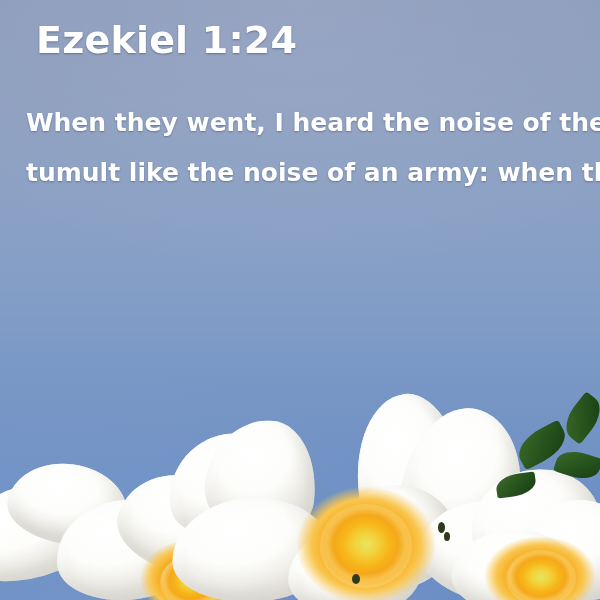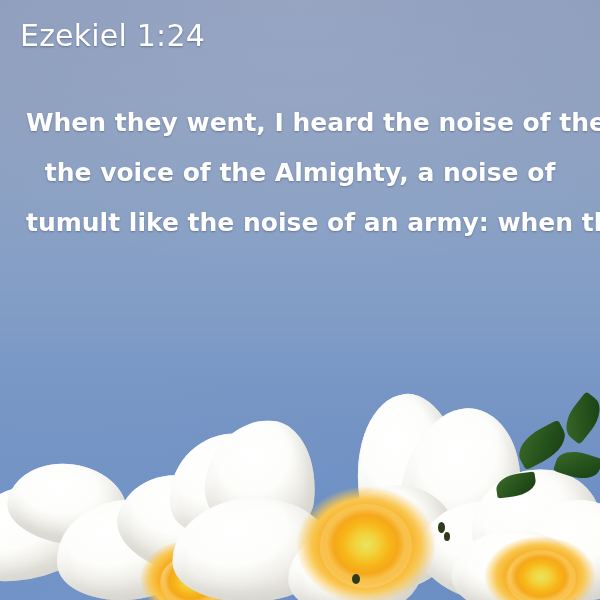--- a/index.html
+++ b/index.html
@@ -36,25 +36,25 @@
     inset: 0;
     background:
       radial-gradient(120% 80% at 50% 0%, rgba(255,255,255,0.08), rgba(255,255,255,0) 60%),
       radial-gradient(100% 60% at 10% 100%, rgba(255,255,255,0.05), rgba(255,255,255,0) 70%);
     pointer-events: none;
   }
 
   
   .title {
     position: absolute;
-    left: 20px;
+    left: 36px;
     top: 18px;
     font-family: "DejaVu Sans", sans-serif;
-    font-weight: 400;
-    font-size: 30px;
+    font-weight: 700;
+    font-size: 38px;
     letter-spacing: 0.2px;
     color: #ffffff;
     text-shadow: 0 1px 2px rgba(40,55,85,0.45);
     z-index: 6;
   }
 
   .verse-body {
     position: absolute;
     left: 26px;
     right: 26px;
@@ -166,17 +166,16 @@
 
     <div class="dark-fleck" style="left:438px; top:132px; width:7px; height:11px;"></div>
     <div class="dark-fleck" style="left:444px; top:142px; width:6px; height:9px;"></div>
     <div class="dark-fleck" style="left:352px; top:184px; width:8px; height:10px;"></div>
   </div>
 
   <div class="title">Ezekiel 1:24</div>
 
   <div class="verse-body">
     <div class="verse-line">When they went, I heard the noise of their</div>
-    <div class="verse-line">the voice of the Almighty, a noise of</div>
     <div class="verse-line">tumult like the noise of an army: when they</div>
   </div>
 
 </div>
 
 </body></html>

